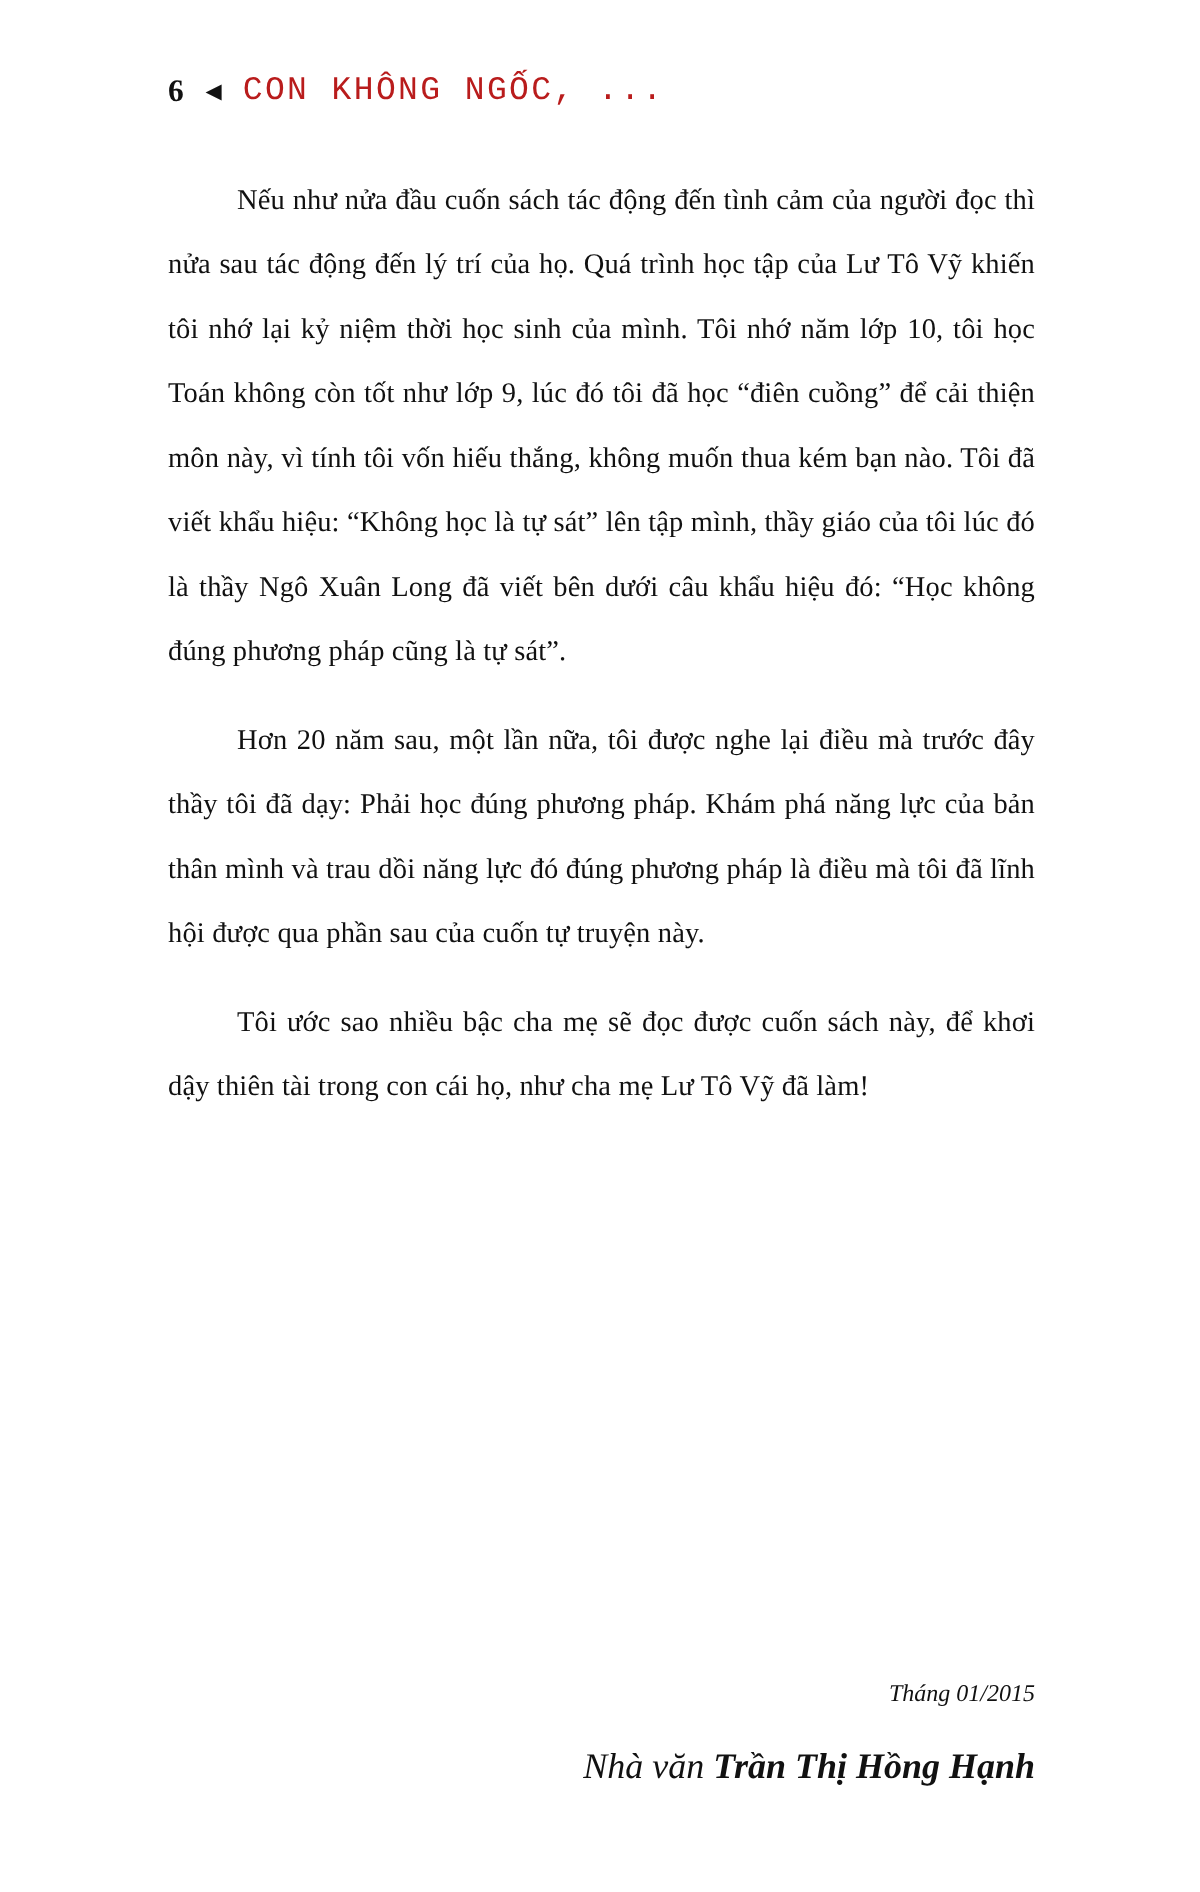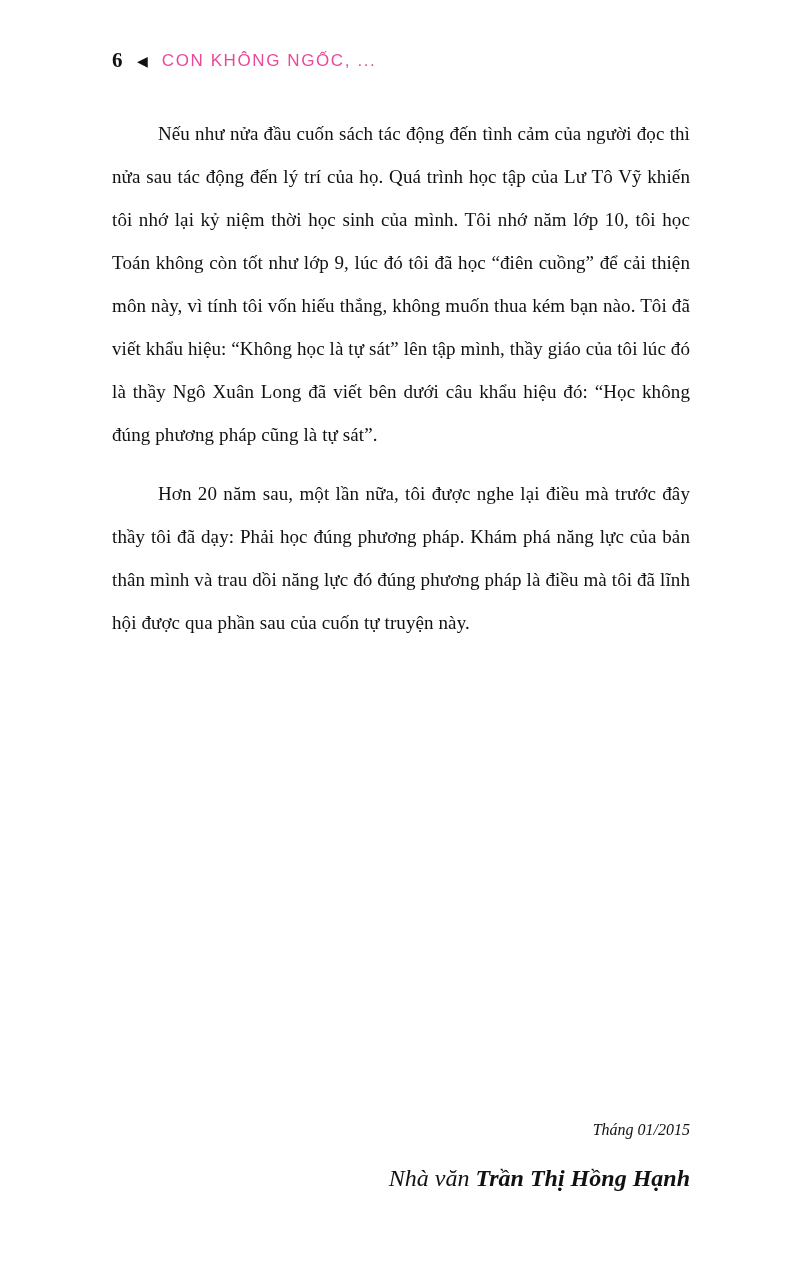--- a/index.html
+++ b/index.html
@@ -33,24 +33,24 @@
     letter-spacing: 0.5px;
   }
   .header .marker {
     font-size: 14px;
     color: #111111;
     line-height: 1;
     position: relative;
     top: 1px;
   }
   .header .running-title {
-    font-family: Liberation Sans, sans-serif;
-    font-size: 17px;
+    font-family: Liberation Mono, monospace;
+    font-size: 22px;
     letter-spacing: 1.6px;
-    color: #ec4899;
+    color: #b91c1c;
   }
   .body-text {
     position: absolute;
     top: 112px;
     left: 112px;
     width: 578px;
   }
   .body-text p {
     margin: 0;
     font-size: 19px;
@@ -95,20 +95,21 @@
 
   <div class="header">
     <span class="folio">6</span>
     <span class="marker">◀</span>
     <span class="running-title">CON KHÔNG NGỐC, ...</span>
   </div>
 
   <div class="body-text">
     <p>Nếu như nửa đầu cuốn sách tác động đến tình cảm của người đọc thì nửa sau tác động đến lý trí của họ. Quá trình học tập của Lư Tô Vỹ khiến tôi nhớ lại kỷ niệm thời học sinh của mình. Tôi nhớ năm lớp 10, tôi học Toán không còn tốt như lớp 9, lúc đó tôi đã học “điên cuồng” để cải thiện môn này, vì tính tôi vốn hiếu thắng, không muốn thua kém bạn nào. Tôi đã viết khẩu hiệu: “Không học là tự sát” lên tập mình, thầy giáo của tôi lúc đó là thầy Ngô Xuân Long đã viết bên dưới câu khẩu hiệu đó: “Học không đúng phương pháp cũng là tự sát”.</p>
     <p>Hơn 20 năm sau, một lần nữa, tôi được nghe lại điều mà trước đây thầy tôi đã dạy: Phải học đúng phương pháp. Khám phá năng lực của bản thân mình và trau dồi năng lực đó đúng phương pháp là điều mà tôi đã lĩnh hội được qua phần sau của cuốn tự truyện này.</p>
+    <p>Tôi ước sao nhiều bậc cha mẹ sẽ đọc được cuốn sách này, để khơi dậy thiên tài trong con cái họ, như cha mẹ Lư Tô Vỹ đã làm!</p>
   </div>
 
   <div class="signature">
     <div class="date">Tháng 01/2015</div>
     <div class="author">
       <span class="role">Nhà văn </span><span class="name">Trần Thị Hồng Hạnh</span>
     </div>
   </div>
 
 </div>

